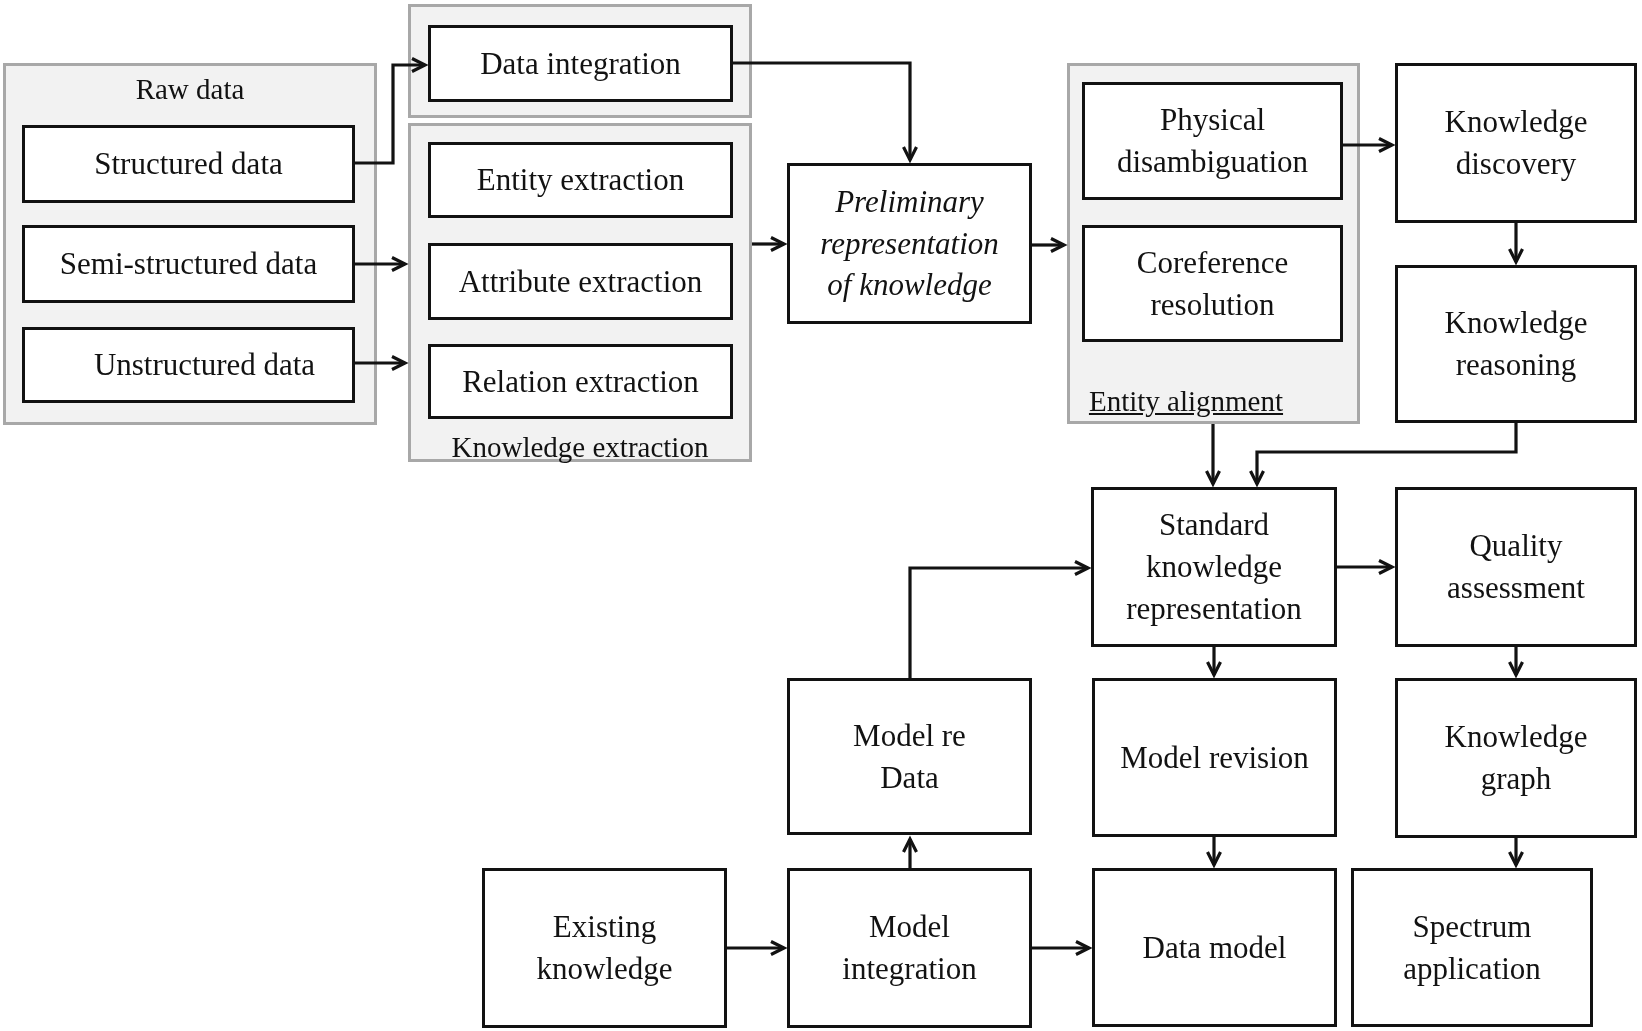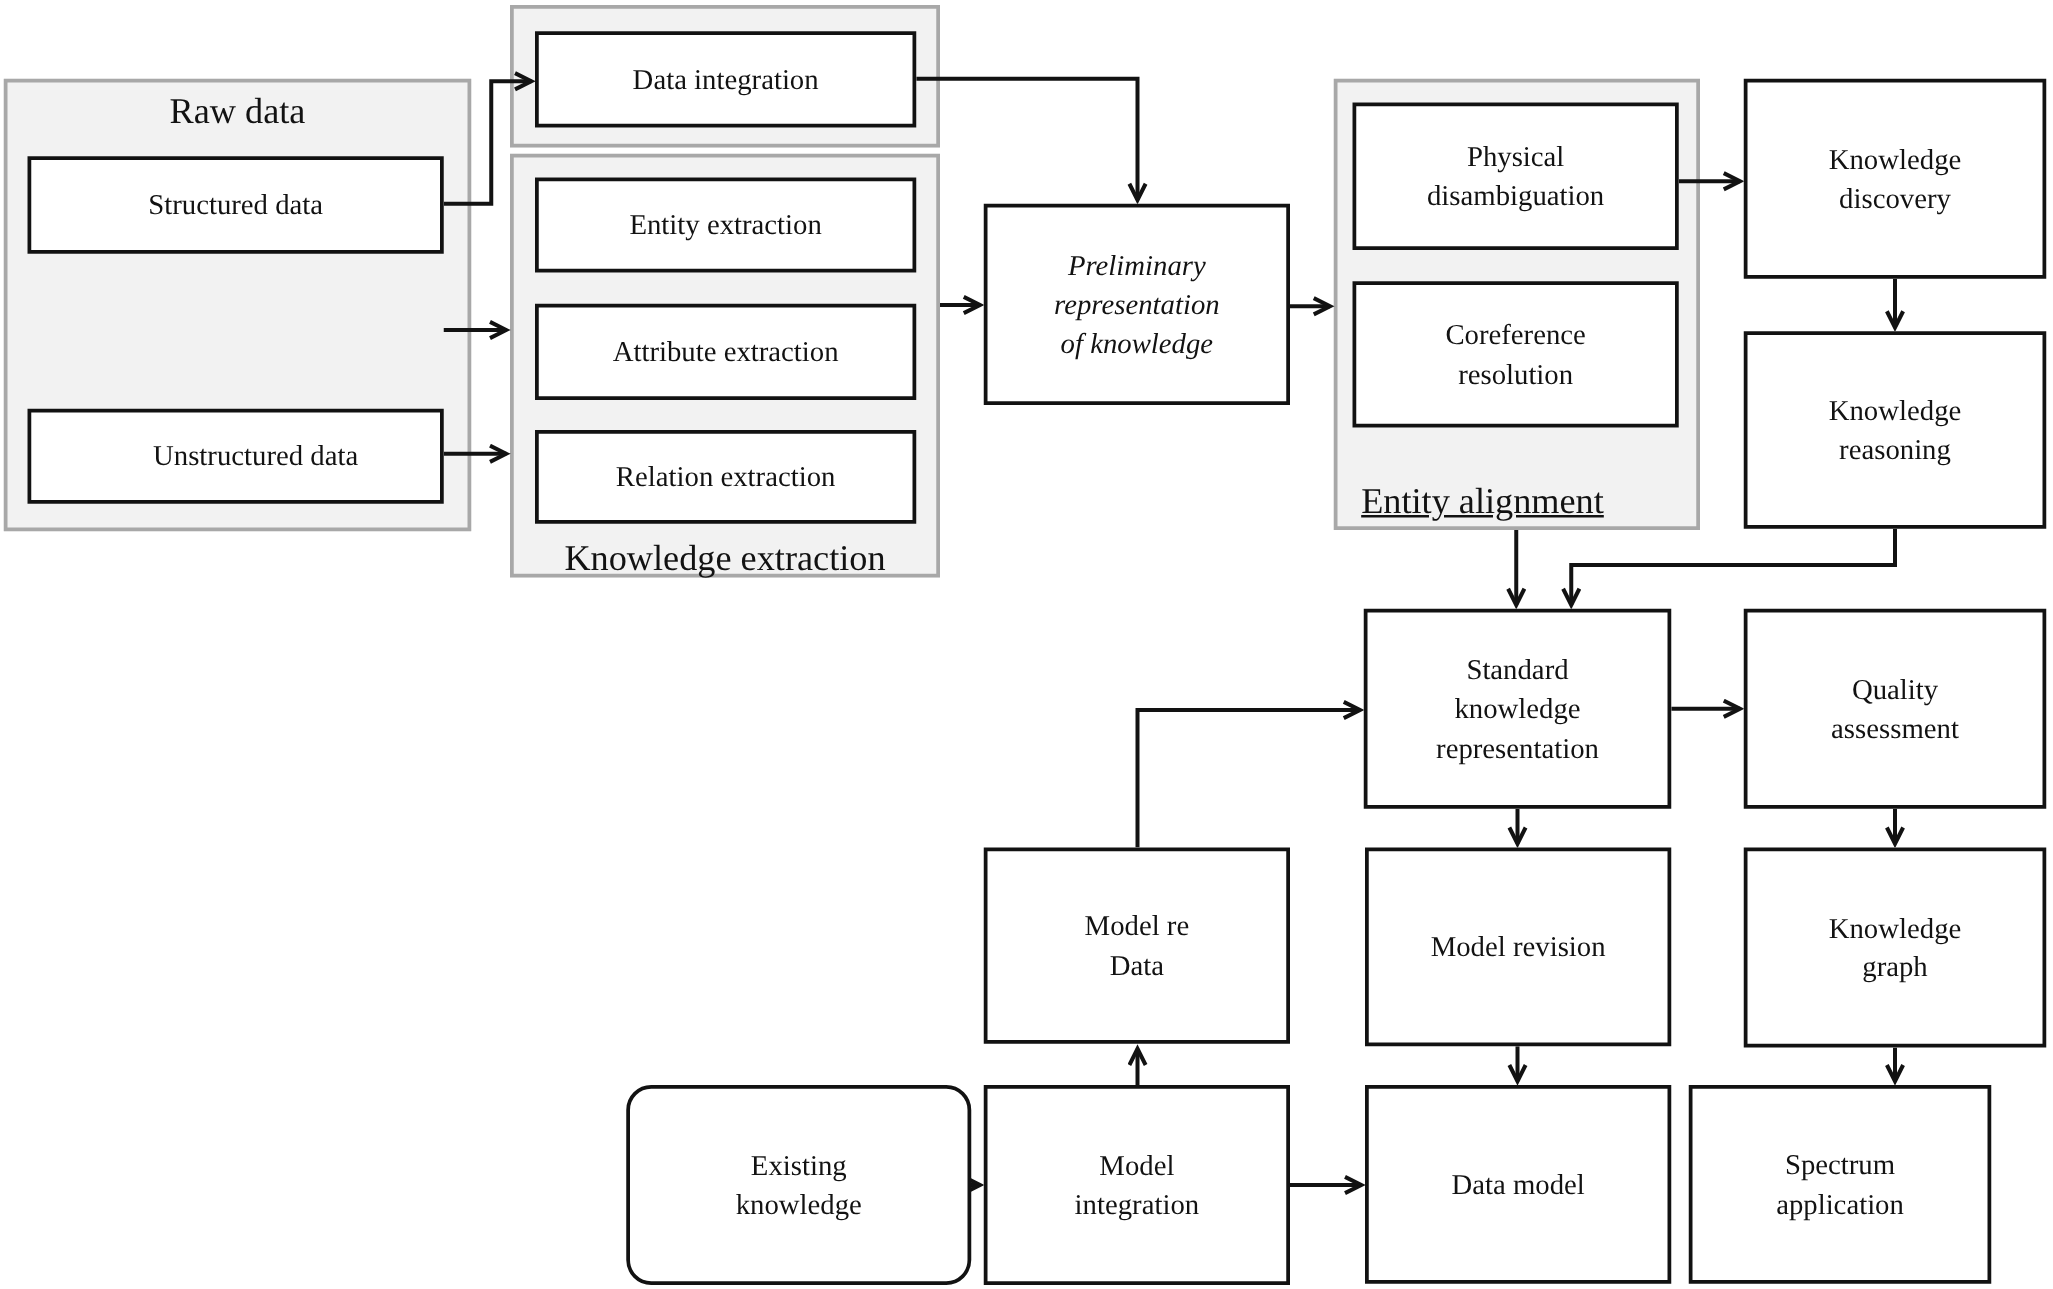--- a/index.html
+++ b/index.html
@@ -28,21 +28,21 @@
   }
   .node {
     position: absolute;
     background: #ffffff;
     border: 3px solid #121212;
     box-sizing: border-box;
     display: flex;
     align-items: center;
     justify-content: center;
     text-align: center;
-    font-size: 23px;
+    font-size: 31px;
     line-height: 1.35;
     color: #121212;
     white-space: pre-line;
   }
   svg.edges {
     position: absolute;
     left: 0; top: 0;
     width: 1642px;
     height: 1031px;
     pointer-events: none;
@@ -88,20 +88,21 @@
     <path d="M 1214,647 V 675" marker-end="url(#arrow)"></path>
     <path d="M 1516,647 V 675" marker-end="url(#arrow)"></path>
     <path d="M 1214,837 V 865" marker-end="url(#arrow)"></path>
     <path d="M 1516,838 V 865" marker-end="url(#arrow)"></path>
     <path d="M 727,948 H 784" marker-end="url(#arrow)"></path>
     <path d="M 1032,948 H 1089" marker-end="url(#arrow)"></path>
     <path d="M 910,868 V 839" marker-end="url(#arrow)"></path>
   </svg>
 
   <div class="node" style="left:22px; top:125px; width:333px; height:78px;">Structured data</div>
+  <div class="node" style="left:22px; top:225px; width:333px; height:78px;">Semi-structured data</div>
   <div class="node" style="left:22px; top:327px; width:333px; height:76px;padding-left:32px;">Unstructured data</div>
 
   <div class="node" style="left:428px; top:25px; width:305px; height:77px;">Data integration</div>
   <div class="node" style="left:428px; top:142px; width:305px; height:76px;">Entity extraction</div>
   <div class="node" style="left:428px; top:243px; width:305px; height:77px;">Attribute extraction</div>
   <div class="node" style="left:428px; top:344px; width:305px; height:75px;">Relation extraction</div>
 
   <div class="node" style="left:787px; top:163px; width:245px; height:161px;font-style:italic;">Preliminary
 representation
 of knowledge</div>
@@ -121,21 +122,21 @@
 representation</div>
   <div class="node" style="left:1395px; top:487px; width:242px; height:160px;">Quality
 assessment</div>
 
   <div class="node" style="left:787px; top:678px; width:245px; height:157px;">Model re
 Data</div>
   <div class="node" style="left:1092px; top:678px; width:245px; height:159px;">Model revision</div>
   <div class="node" style="left:1395px; top:678px; width:242px; height:160px;">Knowledge
 graph</div>
 
-  <div class="node" style="left:501px; top:868px; width:276px; height:160px;border-radius:20px;">Existing
+  <div class="node" style="left:482px; top:868px; width:245px; height:160px;">Existing
 knowledge</div>
   <div class="node" style="left:787px; top:868px; width:245px; height:160px;">Model
 integration</div>
   <div class="node" style="left:1092px; top:868px; width:245px; height:159px;">Data model</div>
   <div class="node" style="left:1351px; top:868px; width:242px; height:159px;">Spectrum
 application</div>
 
 </div>
 
 </body></html>

